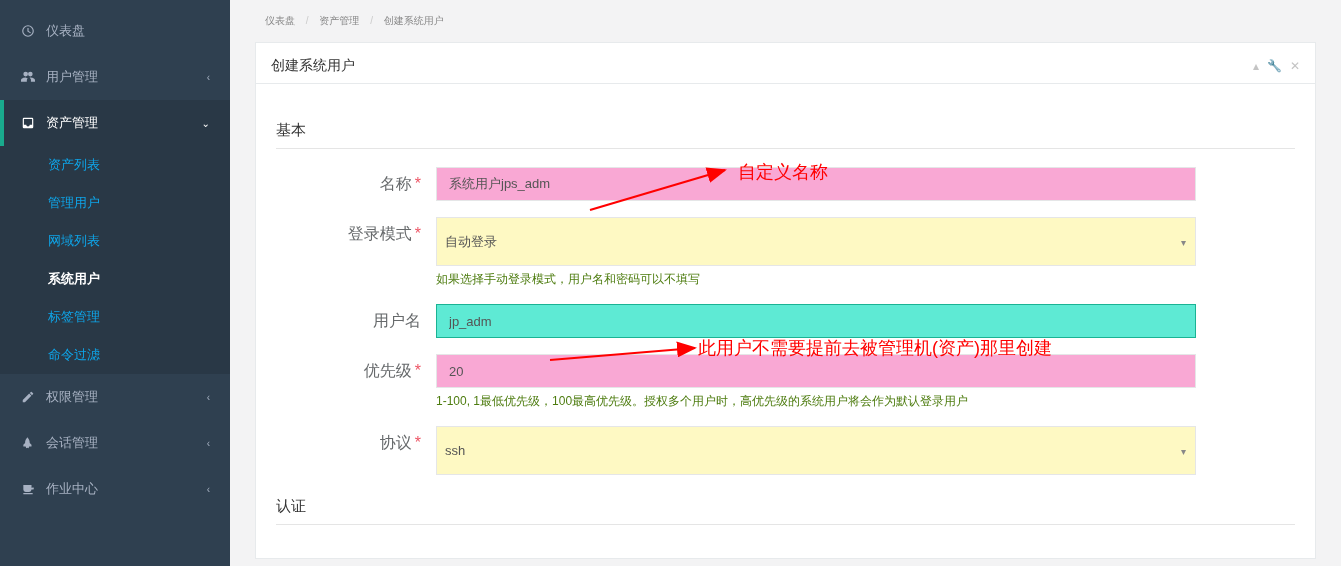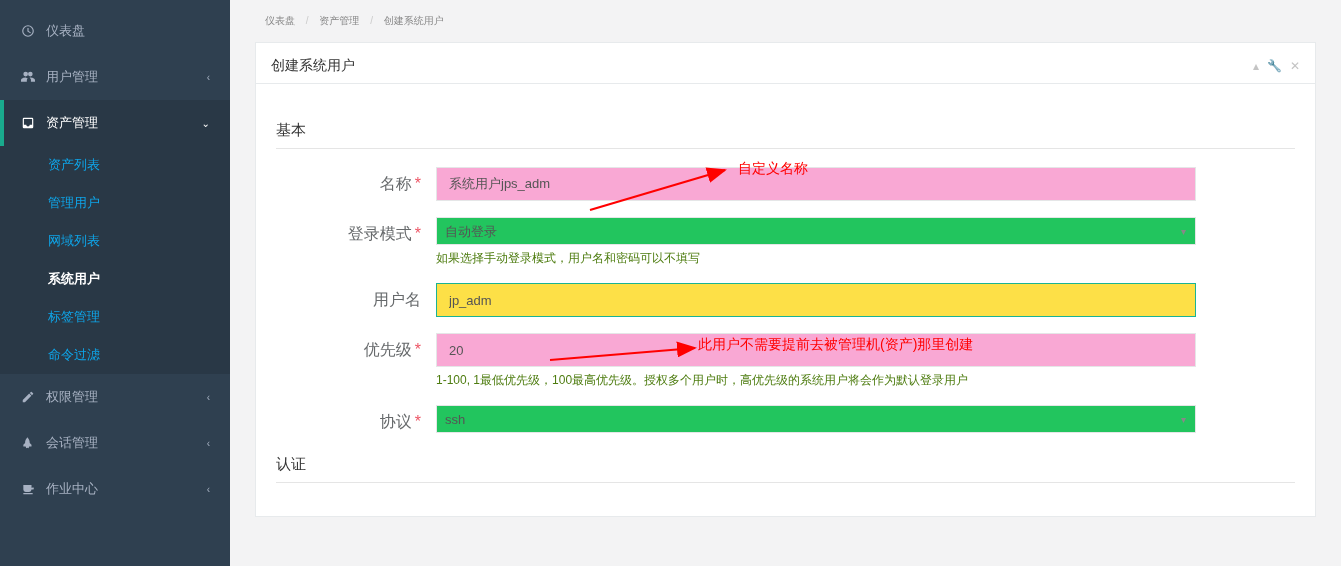--- a/index.html
+++ b/index.html
@@ -115,30 +115,30 @@
       width: 100%;
       height: 34px;
       border: 1px solid #e5e6e7;
       padding: 6px 12px;
       font-size: 13px;
       color: #555;
       background: #f9a8d4;
     }
     .form-control.focused {
       border-color: #1ab394;
-      background: #fde047;
+      background: #5eead4;
     }
     .form-select {
       width: 100%;
-      height: 28px;
+      height: 49px;
       border: 1px solid #e5e6e7;
       padding: 6px 8px;
       font-size: 13px;
       color: #555;
-      background: #22c55e;
+      background: #fef9c3;
       appearance: none;
       -webkit-appearance: none;
       position: relative;
     }
     .select-wrap { position: relative; width: 100%; }
     .select-caret {
       position: absolute;
       right: 10px; top: 50%;
       transform: translateY(-50%);
       color: #888;
@@ -146,21 +146,21 @@
       pointer-events: none;
     }
     .help-text {
       font-size: 12px;
       color: #4d7c0f;
       margin-top: 5px;
     }
     .annotation {
       position: absolute;
       color: #ff0000;
-      font-size: 14px;
+      font-size: 18px;
       font-weight: 400;
       font-family: "Microsoft YaHei", sans-serif;
       pointer-events: none;
     }
     .arrow-svg {
       position: absolute;
       pointer-events: none;
     }
   </style>
 </head>

